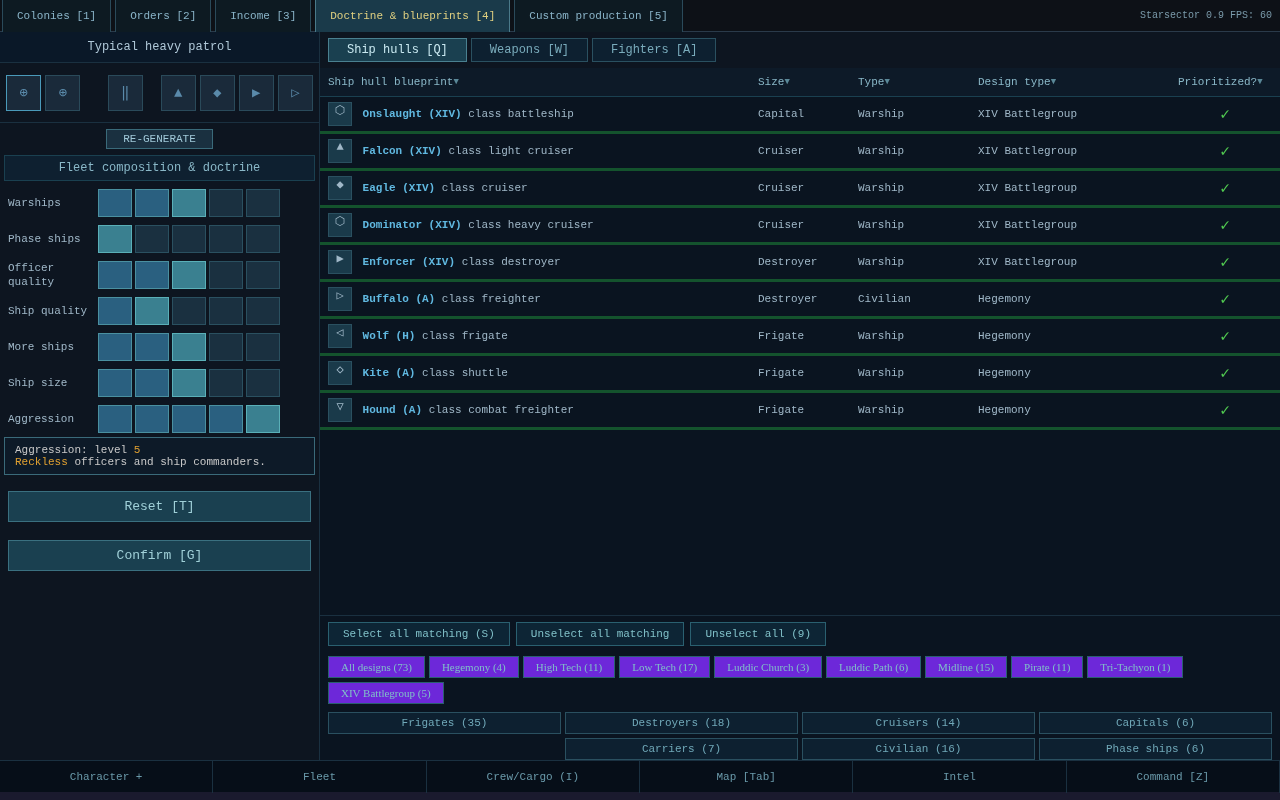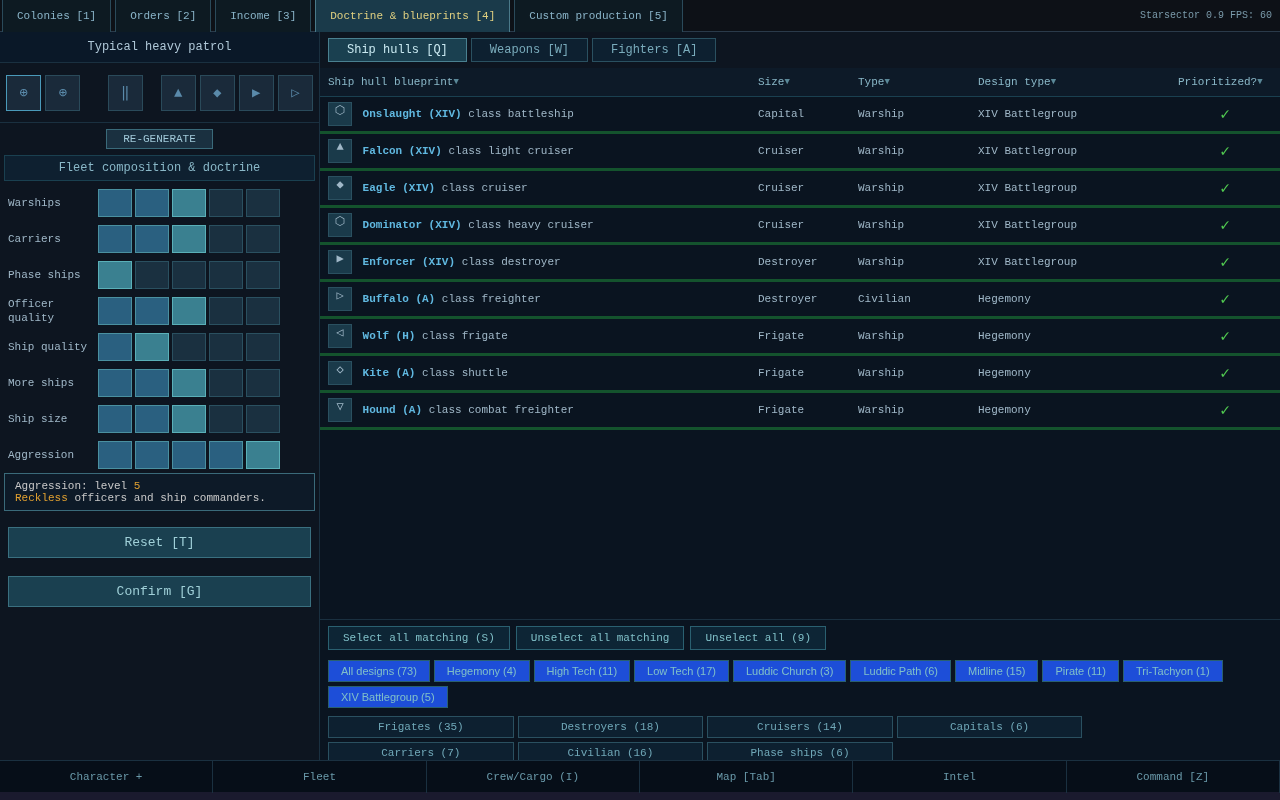--- a/index.html
+++ b/index.html
@@ -284,25 +284,25 @@
 
     .filter-buttons {
       display: flex;
       flex-wrap: wrap;
       gap: 4px;
       padding: 4px 8px;
     }
     .filter-btn {
       padding: 4px 12px;
       border: 1px solid #2a6070;
-      background: #1d4ed8;
+      background: #6d28d9;
       color: #80c0c8;
       cursor: pointer;
       font-size: 11px;
-      font-family: Liberation Sans, sans-serif;
+      font-family: Liberation Serif, serif;
     }
     .count-btn {
       padding: 4px 12px;
       border: 1px solid #2a5060;
       background: #0d2030;
       color: #70a8b8;
       cursor: pointer;
       font-size: 11px;
       font-family: 'Courier New', monospace;
     }
@@ -376,30 +376,20 @@
       <div class="doctrine-label">Warships</div>
       <div class="doctrine-boxes">
         <div class="doctrine-box filled"></div>
         <div class="doctrine-box filled"></div>
         <div class="doctrine-box filled active"></div>
         <div class="doctrine-box"></div>
         <div class="doctrine-box"></div>
       </div>
     </div>
 
-    <div class="doctrine-row">
-      <div class="doctrine-label">Carriers</div>
-      <div class="doctrine-boxes">
-        <div class="doctrine-box filled"></div>
-        <div class="doctrine-box filled"></div>
-        <div class="doctrine-box filled active"></div>
-        <div class="doctrine-box"></div>
-        <div class="doctrine-box"></div>
-      </div>
-    </div>
 
     <div class="doctrine-row">
       <div class="doctrine-label">Phase ships</div>
       <div class="doctrine-boxes">
         <div class="doctrine-box filled active"></div>
         <div class="doctrine-box"></div>
         <div class="doctrine-box"></div>
         <div class="doctrine-box"></div>
         <div class="doctrine-box"></div>
       </div>
@@ -623,21 +613,21 @@
       <button class="filter-btn">High Tech (11)</button>
       <button class="filter-btn">Low Tech (17)</button>
       <button class="filter-btn">Luddic Church (3)</button>
       <button class="filter-btn">Luddic Path (6)</button>
       <button class="filter-btn">Midline (15)</button>
       <button class="filter-btn">Pirate (11)</button>
       <button class="filter-btn">Tri-Tachyon (1)</button>
       <button class="filter-btn">XIV Battlegroup (5)</button>
     </div>
 
-    <div style="display:grid; grid-template-columns: 1fr 1fr 1fr 1fr 1fr; gap:4px; padding:4px 8px;">
+    <div style="display:grid; grid-template-columns: 1fr 1fr 1fr 1fr; gap:4px; padding:4px 8px;">
       <button class="count-btn">Frigates (35)</button>
       <button class="count-btn">Destroyers (18)</button>
       <button class="count-btn">Cruisers (14)</button>
       <button class="count-btn">Capitals (6)</button>
       <div></div>
       <button class="count-btn">Carriers (7)</button>
       <button class="count-btn">Civilian (16)</button>
       <button class="count-btn">Phase ships (6)</button>
       <div></div>
       <div></div>

